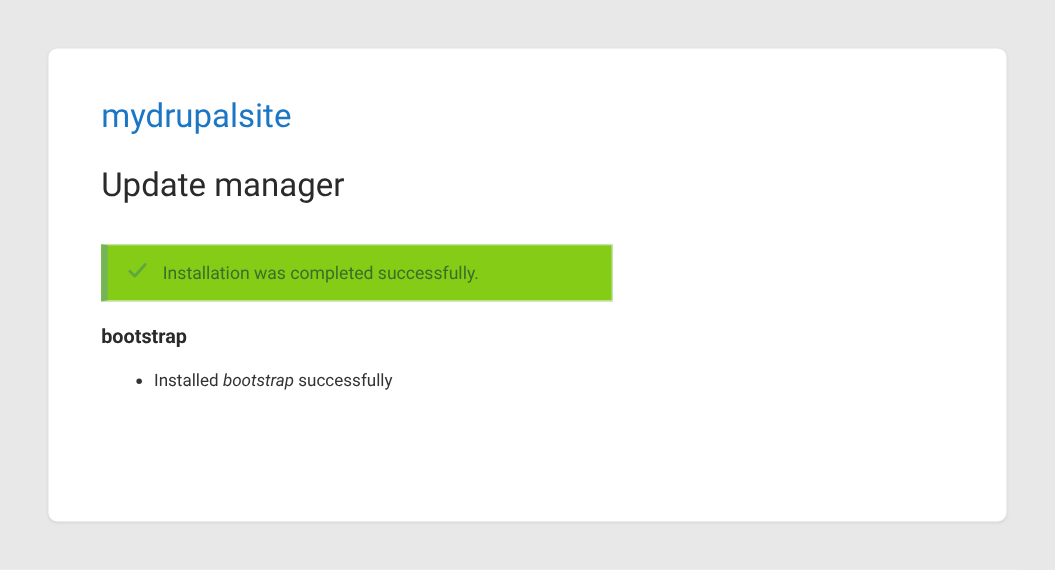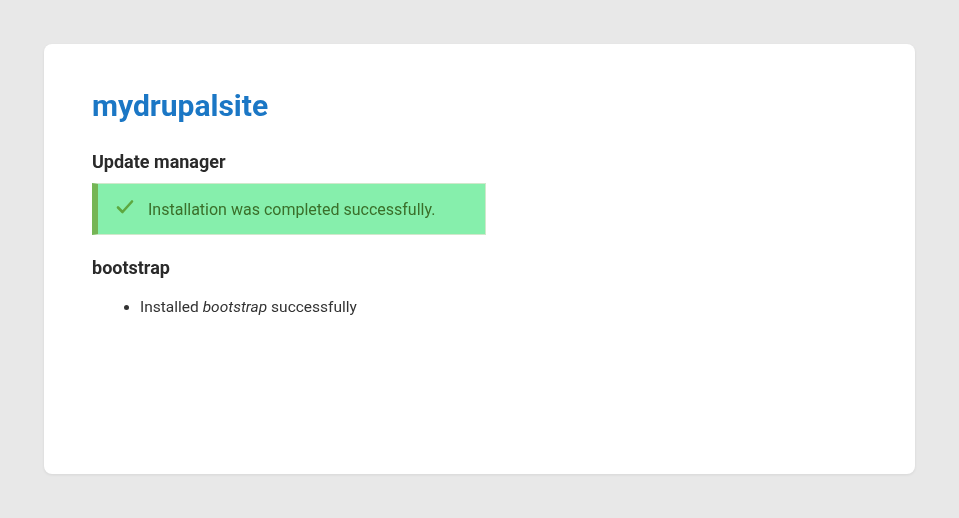--- a/index.html
+++ b/index.html
@@ -16,38 +16,38 @@
     }
     .card {
       background-color: #ffffff;
       border-radius: 8px;
       box-shadow: 0 1px 3px rgba(0,0,0,0.08);
       padding: 44px 48px 52px 48px;
       height: 100%;
     }
     .site-title {
       font-size: 30px;
-      font-weight: 700;
+      font-weight: 400;
       color: #1b77c5;
       margin-bottom: 28px;
     }
     .page-heading {
-      font-size: 18px;
-      font-weight: 700;
+      font-size: 30px;
+      font-weight: 400;
       color: #2a2a2a;
-      margin-bottom: 11px;
+      margin-bottom: 36px;
     }
     .status-message {
       display: flex;
       align-items: center;
-      background-color: #86efac;
+      background-color: #84cc16;
       border: 1px solid #d0e8cb;
       border-left: 6px solid #75b555;
       padding: 14px 18px;
-      width: 394px;
+      width: 465px;
       margin-bottom: 22px;
     }
     .status-message svg {
       flex-shrink: 0;
       margin-right: 14px;
     }
     .status-text {
       color: #3a6f2a;
       font-size: 16px;
     }

